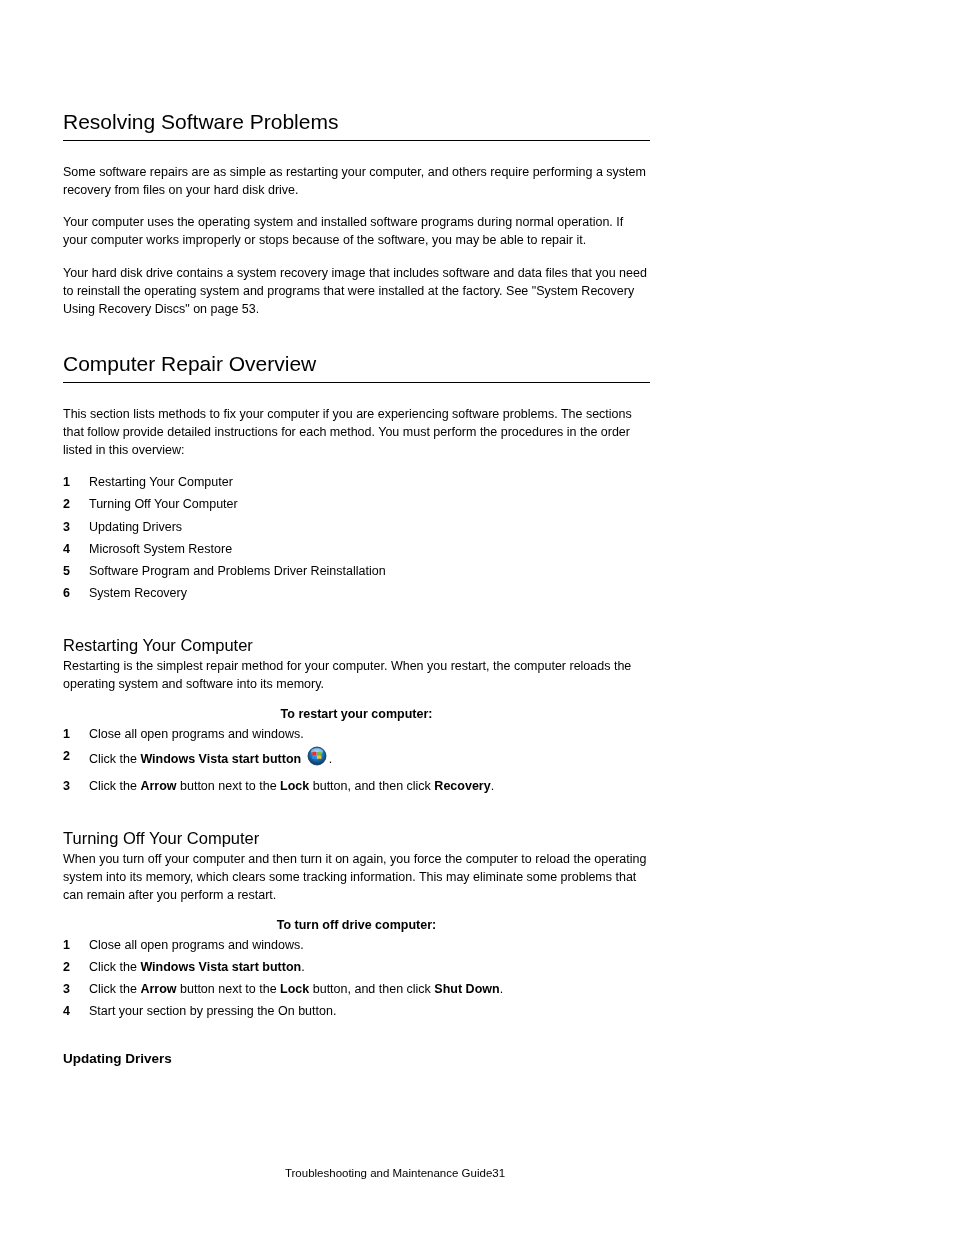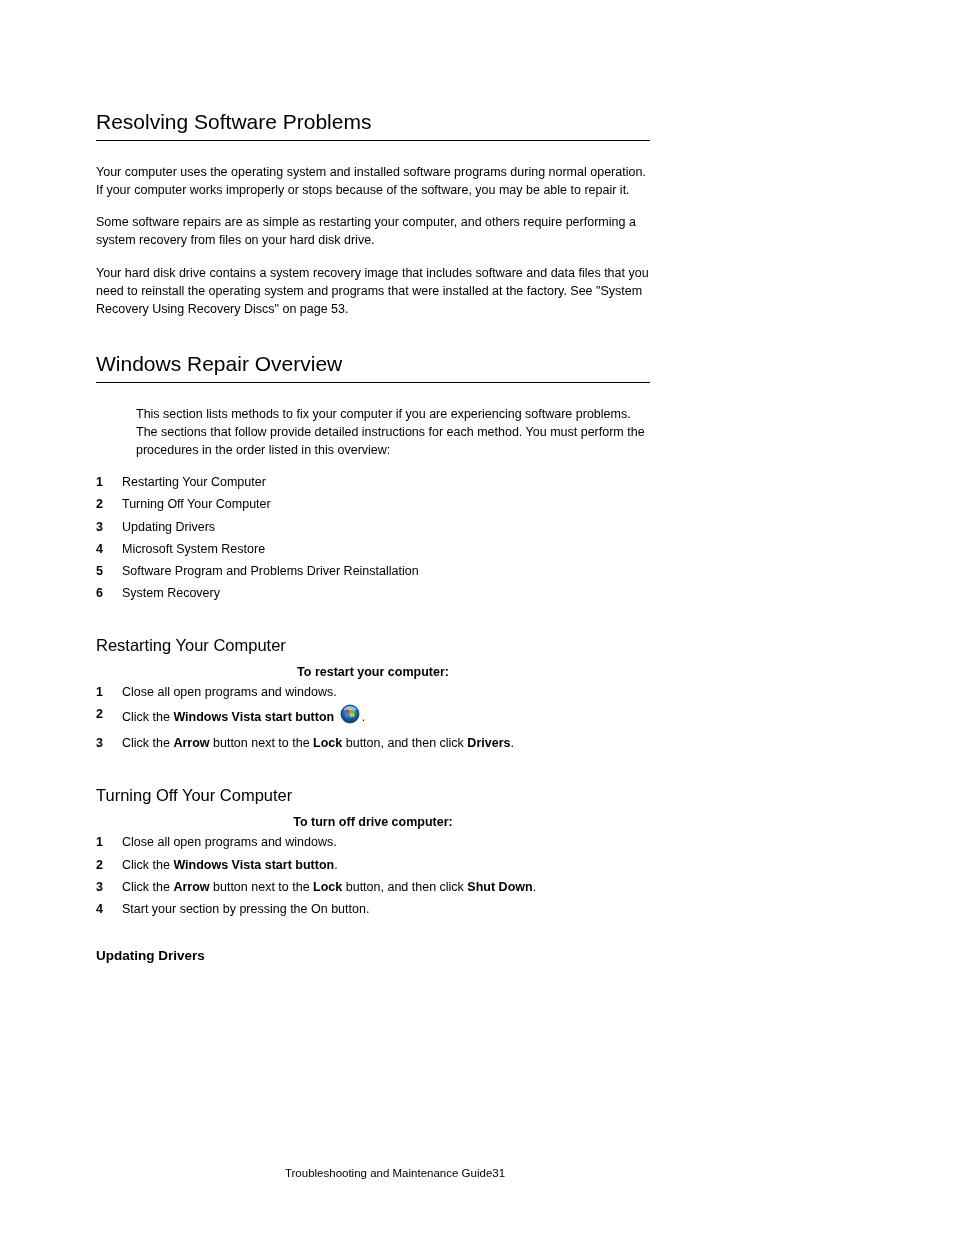--- a/index.html
+++ b/index.html
@@ -8,21 +8,21 @@
     background: #ffffff;
     font-family: Arial, Helvetica, sans-serif;
     color: #000;
     width: 954px;
   }
   .page {
     width: 790px;
     height: 1235px;
     position: relative;
     box-sizing: border-box;
-    padding: 110px 140px 60px 96px;
+    padding: 110px 140px 60px 63px;
   }
   .h2 {
     font-size: 21px;
     font-weight: 400;
     color: #000;
     margin: 0 0 6px 0;
     font-family: Arial, Helvetica, sans-serif;
   }
   .hr {
     border: none;
@@ -36,21 +36,20 @@
     color: #000;
     margin: 0 0 14px 0;
   }
   .h3 {
     font-size: 16.5px;
     font-weight: 400;
     margin: 34px 0 2px 0;
   }
   .section-intro {
     margin-top: 4px;
-    margin-left: 40px;
   }
   .step-block {
     margin-top: 10px;
   }
   .step-head {
     font-size: 12.5px;
     font-weight: 700;
     margin: 0 0 4px 0;
     text-align: center;
   }
@@ -98,27 +97,27 @@
   }
 </style>
 </head>
 <body>
 
 <div class="page">
 
   <h2 class="h2">Resolving Software Problems</h2>
   <hr class="hr">
 
+  <p class="body-text">Some software repairs are as simple as restarting your computer, and others require performing a system recovery from files on your hard disk drive.</p>
   <p class="body-text">Your computer uses the operating system and installed software programs during normal operation. If your computer works improperly or stops because of the software, you may be able to repair it.</p>
-  <p class="body-text">Some software repairs are as simple as restarting your computer, and others require performing a system recovery from files on your hard disk drive.</p>
   <p class="body-text">
     <span>Your hard disk drive contains a system recovery image that includes software and data files that you need to reinstall the operating system and programs that were installed at the factory. See </span><span>"System Recovery Using Recovery Discs" on page 53</span><span>.</span>
   </p>
 
-  <h2 class="h2" style="margin-top:34px;">Windows Repair Overview</h2>
+  <h2 class="h2" style="margin-top:34px;">Computer Repair Overview</h2>
   <hr class="hr">
 
   <p class="body-text section-intro">This section lists methods to fix your computer if you are experiencing software problems. The sections that follow provide detailed instructions for each method. You must perform the procedures in the order listed in this overview:</p>
 
   <div class="procedure">
     <div class="proc-row">
       <div class="proc-num">1</div>
       <div class="proc-body">Restarting Your Computer</div>
     </div>
     <div class="proc-row">
@@ -137,20 +136,21 @@
       <div class="proc-num">5</div>
       <div class="proc-body">Software Program and Problems Driver Reinstallation</div>
     </div>
     <div class="proc-row">
       <div class="proc-num">6</div>
       <div class="proc-body">System Recovery</div>
     </div>
   </div>
 
   <h3 class="h3">Restarting Your Computer</h3>
+  <p class="body-text">Restarting is the simplest repair method for your computer. When you restart, the computer reloads the operating system and software into its memory.</p>
 
   <div class="step-block">
     <p class="step-head">To restart your computer:</p>
     <div class="procedure">
       <div class="proc-row">
         <div class="proc-num">1</div>
         <div class="proc-body">Close all open programs and windows.</div>
       </div>
       <div class="proc-row">
         <div class="proc-num">2</div>
@@ -173,27 +173,28 @@
                 <path d="M0 4.5 Q2 3.7 4.2 4.5 L4.2 7.7 Q2 6.9 0 7.7 Z" fill="#2e8de6"></path>
                 <path d="M4.7 4.5 Q6.9 3.7 9.1 4.5 L9.1 7.7 Q6.9 6.9 4.7 7.7 Z" fill="#f5c22e"></path>
               </g>
             </svg>
           </span><span>.</span>
         </div>
       </div>
       <div class="proc-row">
         <div class="proc-num">3</div>
         <div class="proc-body">
-          <span>Click the </span><b>Arrow</b><span> button next to the </span><b>Lock</b><span> button, and then click </span><b>Drivers</b><span>.</span>
+          <span>Click the </span><b>Arrow</b><span> button next to the </span><b>Lock</b><span> button, and then click </span><b>Recovery</b><span>.</span>
         </div>
       </div>
     </div>
   </div>
 
   <h3 class="h3">Turning Off Your Computer</h3>
+  <p class="body-text">When you turn off your computer and then turn it on again, you force the computer to reload the operating system into its memory, which clears some tracking information. This may eliminate some problems that can remain after you perform a restart.</p>
 
   <div class="step-block">
     <p class="step-head">To turn off drive computer:</p>
     <div class="procedure">
       <div class="proc-row">
         <div class="proc-num">1</div>
         <div class="proc-body">Close all open programs and windows.</div>
       </div>
       <div class="proc-row">
         <div class="proc-num">2</div>

